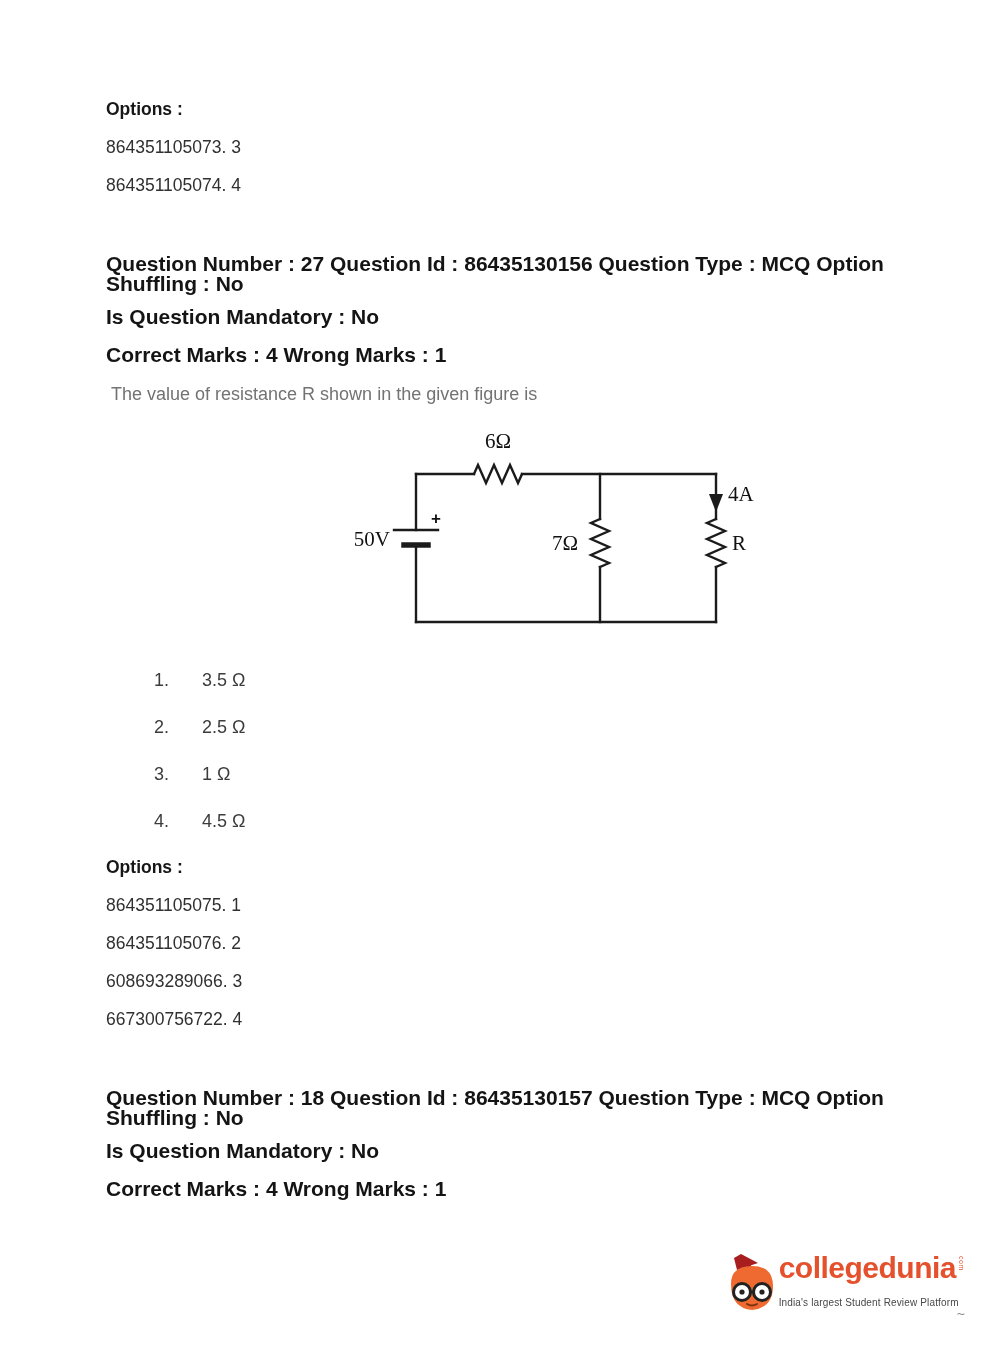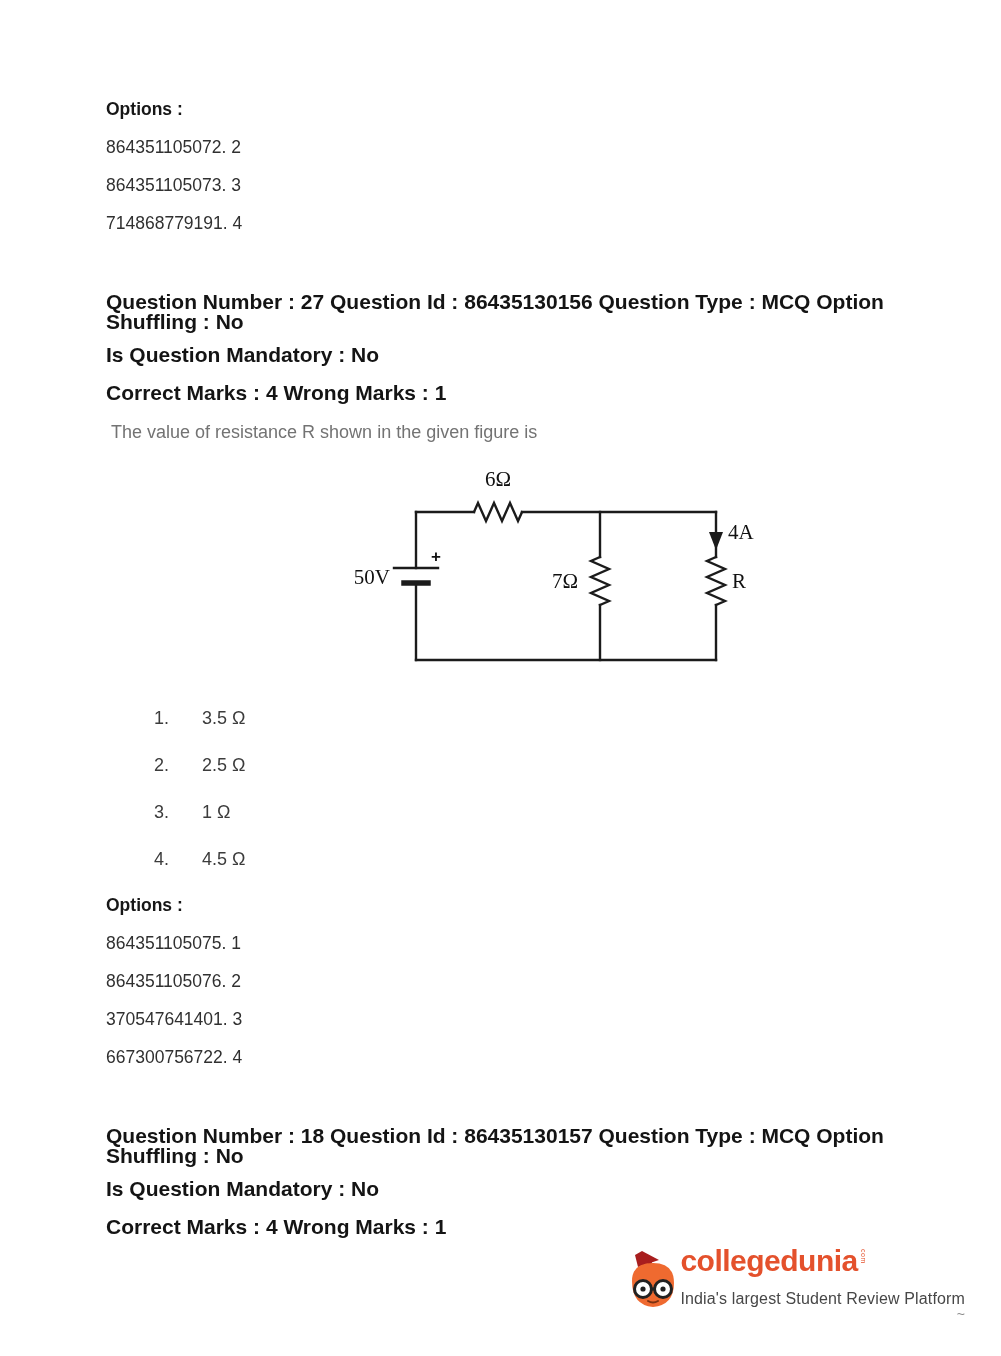--- a/index.html
+++ b/index.html
@@ -73,43 +73,42 @@
     line-height: 32px;
   }
   .brand-suffix {
     font-size: 7px;
     writing-mode: vertical-rl;
     margin-left: 2px;
     margin-top: 4px;
     letter-spacing: 0.5px;
   }
   .brand-tagline {
-    font-size: 16px;
+    font-size: 10px;
     color: #474747;
     margin-top: 13px;
     letter-spacing: 0.15px;
   }
   .brand-squiggle {
     align-self: flex-end;
     font-size: 14px;
     color: #8a8a8a;
     line-height: 8px;
     margin-top: 2px;
   }
 </style>
 </head>
 <body>
 
 <div class="page">
   <main class="content">
 
     <p class="lbl">Options :</p>
-    <p class="optid">864351105072. 2</p>
     <p class="optid">864351105073. 3</p>
-    <p class="optid">714868779191. 4</p>
+    <p class="optid">864351105074. 4</p>
 
     <section class="question">
       <p class="qheader">Question Number : 27 Question Id : 86435130156 Question Type : MCQ Option Shuffling : No</p>
       <p class="qline mand">Is Question Mandatory : No</p>
       <p class="qline">Correct Marks : 4 Wrong Marks : 1</p>
       <p class="qtext">The value of resistance R shown in the given figure is</p>
 
       <figure class="circuit" style="margin-right:0;">
         <svg width="445" height="232" viewBox="0 0 445 232">
           <g stroke="#1b1b1b" stroke-width="2.4" fill="none" stroke-linecap="square" stroke-linejoin="miter">
@@ -160,21 +159,21 @@
         </div>
         <div class="choice">
           <span class="cnum">4.</span>
           <span class="ctext">4.5 Ω</span>
         </div>
       </div>
 
       <p class="lbl options-label">Options :</p>
       <p class="optid">864351105075. 1</p>
       <p class="optid">864351105076. 2</p>
-      <p class="optid">370547641401. 3</p>
+      <p class="optid">608693289066. 3</p>
       <p class="optid">667300756722. 4</p>
     </section>
 
     <section class="question">
       <p class="qheader">Question Number : 18 Question Id : 86435130157 Question Type : MCQ Option Shuffling : No</p>
       <p class="qline mand">Is Question Mandatory : No</p>
       <p class="qline">Correct Marks : 4 Wrong Marks : 1</p>
     </section>
 
   </main>

